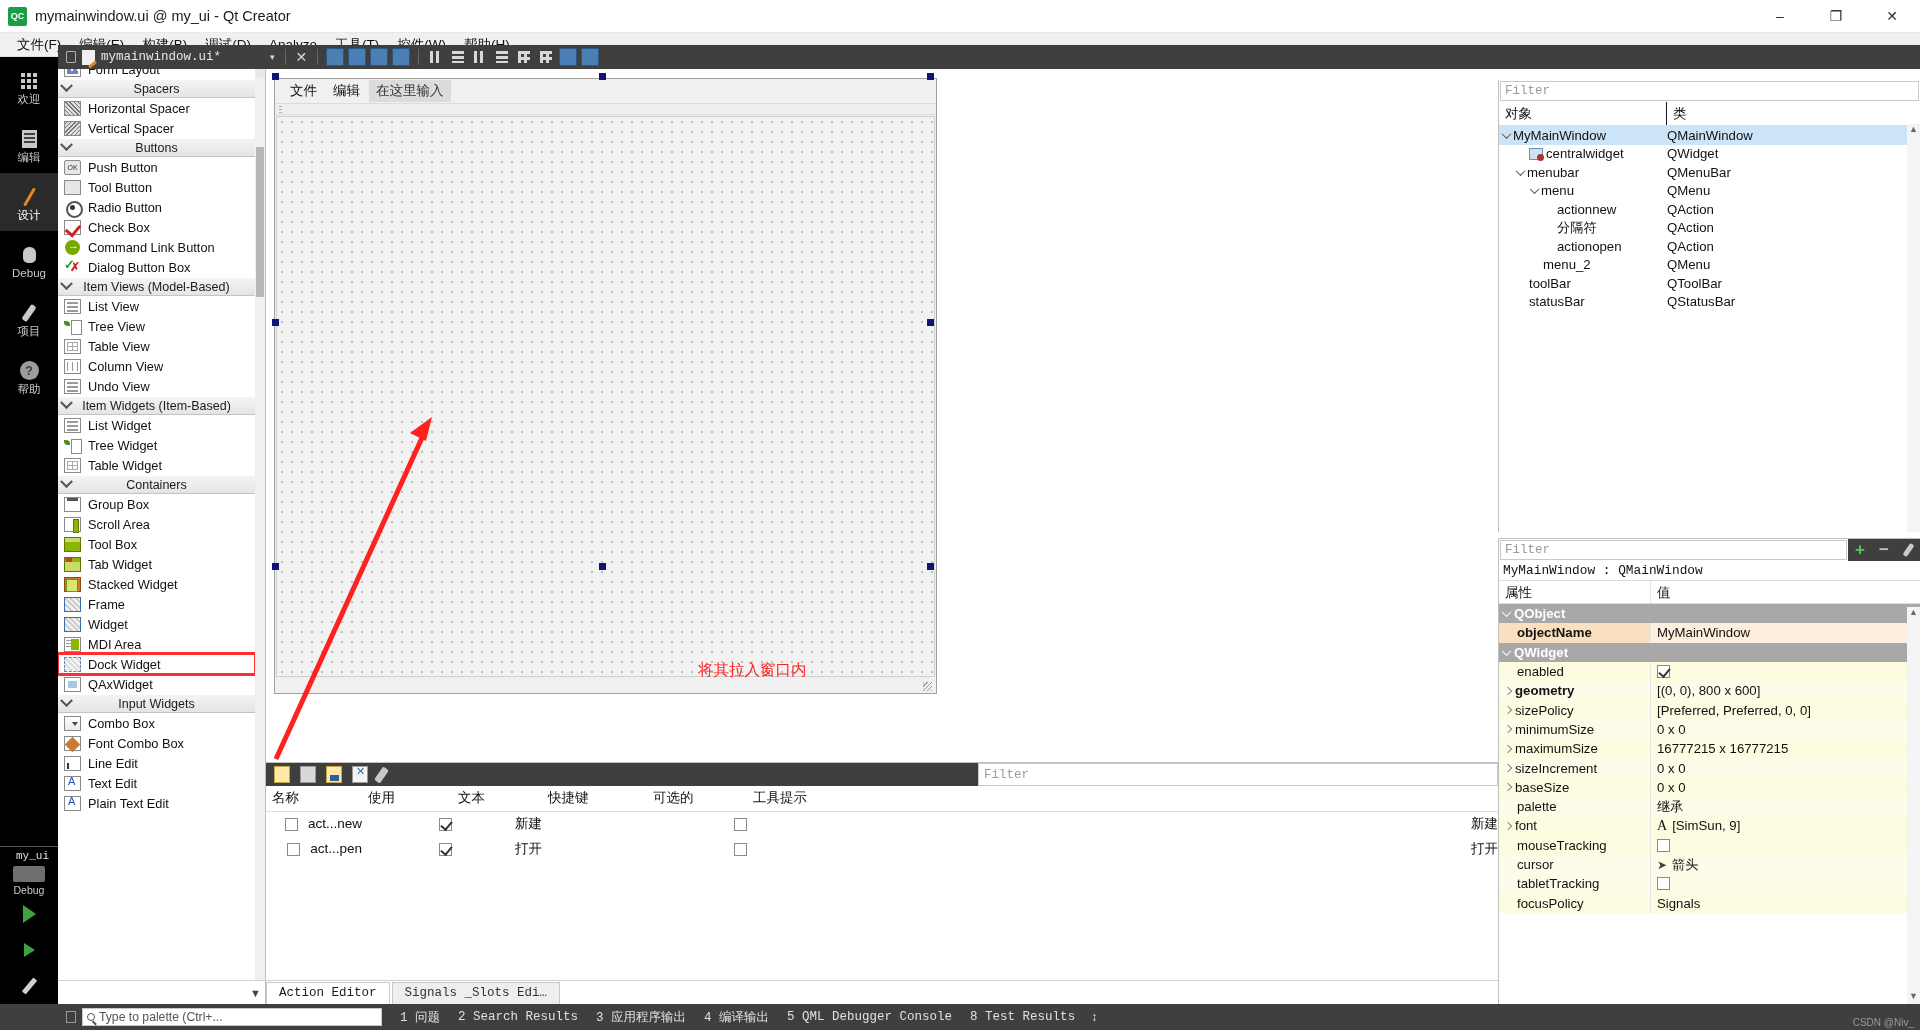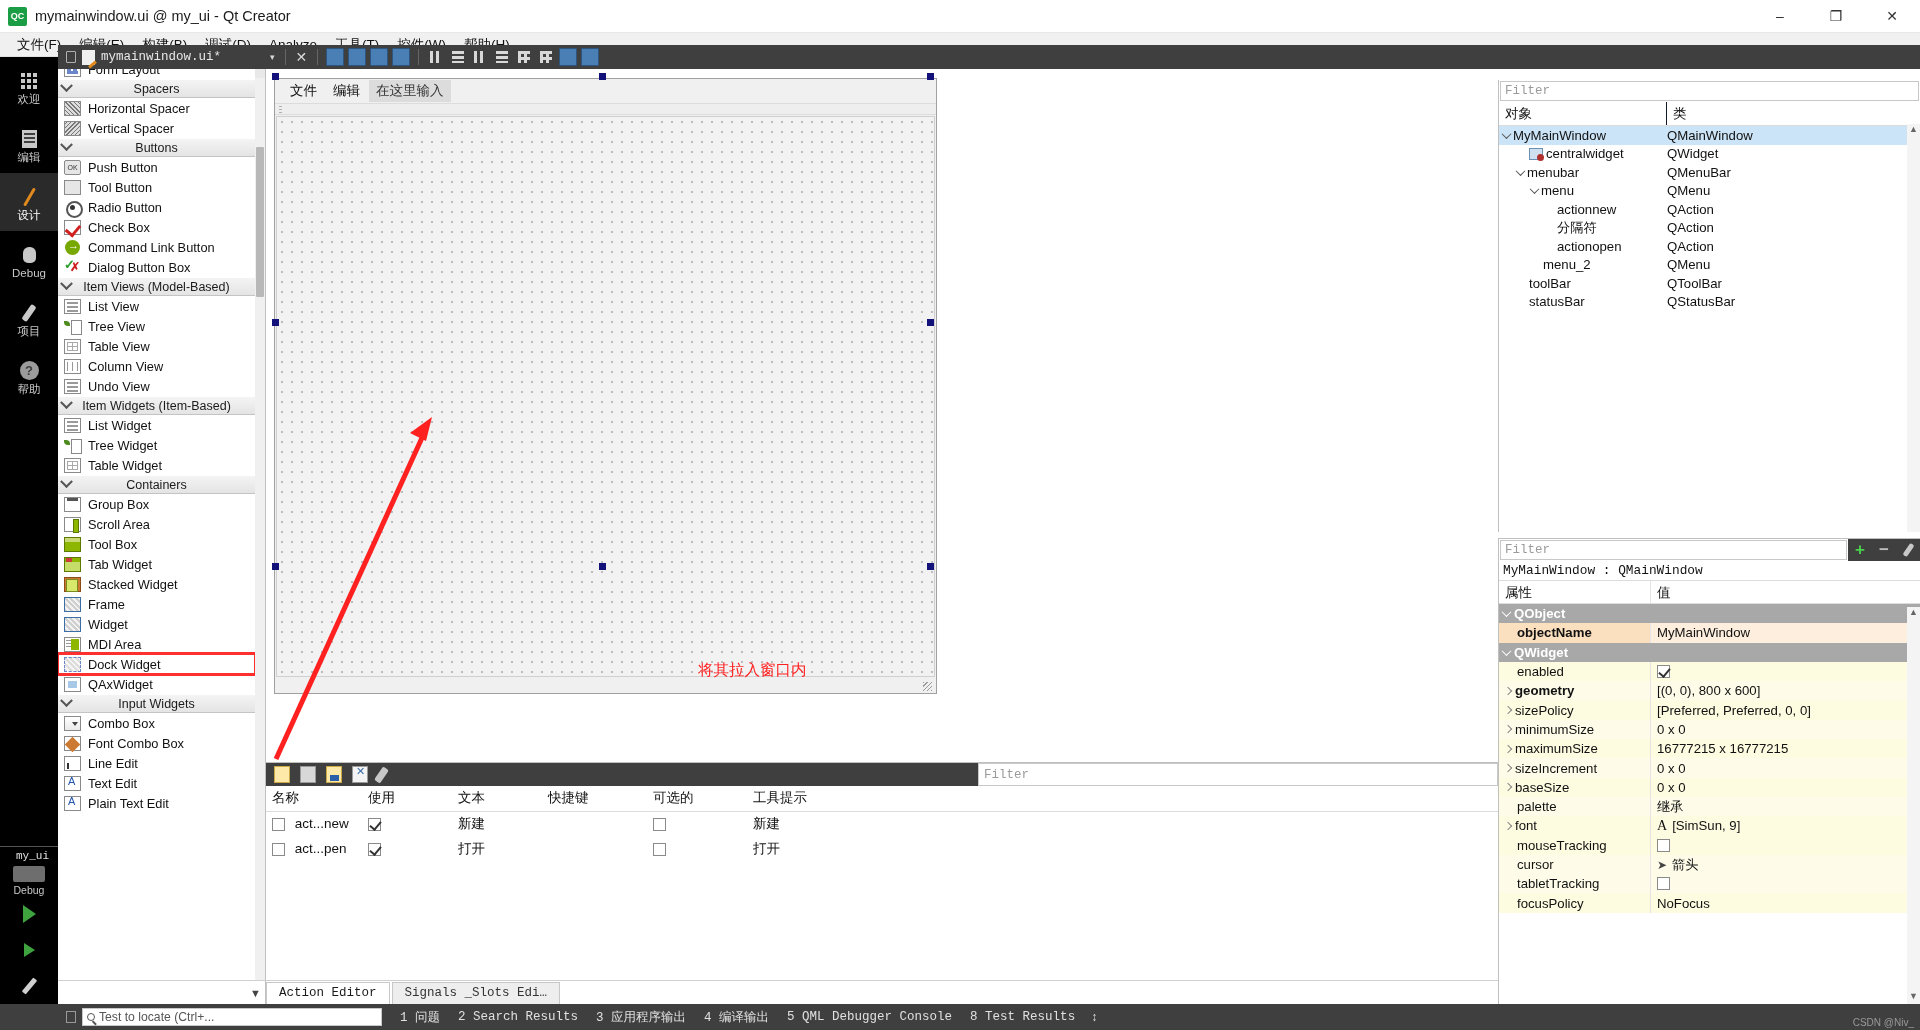--- a/index.html
+++ b/index.html
@@ -238,21 +238,21 @@
   .ap-filter {
     position:absolute; right:0; top:0; width:520px; height:23px; background:#ffffff;
     border:1px solid #c8c8c8; font-family:"Liberation Mono", monospace; font-size:12.5px;
     color:#9a9a9a; display:flex; align-items:center; padding-left:5px;
   }
   .ap-table { width:100%; border-collapse:collapse; font-size:13.5px; color:#111; }
   .ap-table th {
     text-align:left; font-weight:normal; height:25px; padding-left:6px;
     background:#ffffff; border-bottom:1px solid #dcdcdc;
   }
-  .ap-table td { height:25px; padding-left:6px; }
+  .ap-table td { height:25px; padding-left:6px;text-align:right; }
   .cbx { width:13px; height:13px; border:1px solid #8a8a8a; background:#fff; display:inline-block;
     position:relative; vertical-align:middle; }
   .cbx.on::after { content:""; position:absolute; left:3px; top:0px; width:5px; height:9px;
     border-right:2px solid #333; border-bottom:2px solid #333; transform:rotate(40deg); }
 
   .tabstrip {
     position:absolute; left:266px; bottom:26px; width:1232px; height:24px;
     background:#ffffff; border-top:1px solid #d0d0d0; display:flex; align-items:flex-end;
   }
   .tabstrip .tab {
@@ -917,34 +917,34 @@
           <span style="margin-left:14px">tabletTracking</span>
         </div>
       <div class="v">
           <span class="cbx"></span>
         </div>
     </div>
     <div class="pp-row odd">
       <div class="k">
           <span style="margin-left:14px">focusPolicy</span>
         </div>
-      <div class="v">NoFocus</div>
+      <div class="v">Signals</div>
     </div>
 
     <div class="pp-sb">
       <div class="up">▲</div>
       <div class="down">▼</div>
     </div>
   </div>
 
   <div class="statusbar">
     <div class="sb-sq"></div>
     <div class="locator">
       <span class="mag"></span>
-      <span>Test to locate (Ctrl+...</span>
+      <span>Type to palette (Ctrl+...</span>
     </div>
     <div class="sb-item">1 问题</div>
     <div class="sb-item">2 Search Results</div>
     <div class="sb-item">3 应用程序输出</div>
     <div class="sb-item">4 编译输出</div>
     <div class="sb-item">5 QML Debugger Console</div>
     <div class="sb-item">8 Test Results</div>
     <div class="sb-updown">↕</div>
     <div class="watermark">CSDN @Niv_</div>
   </div>

